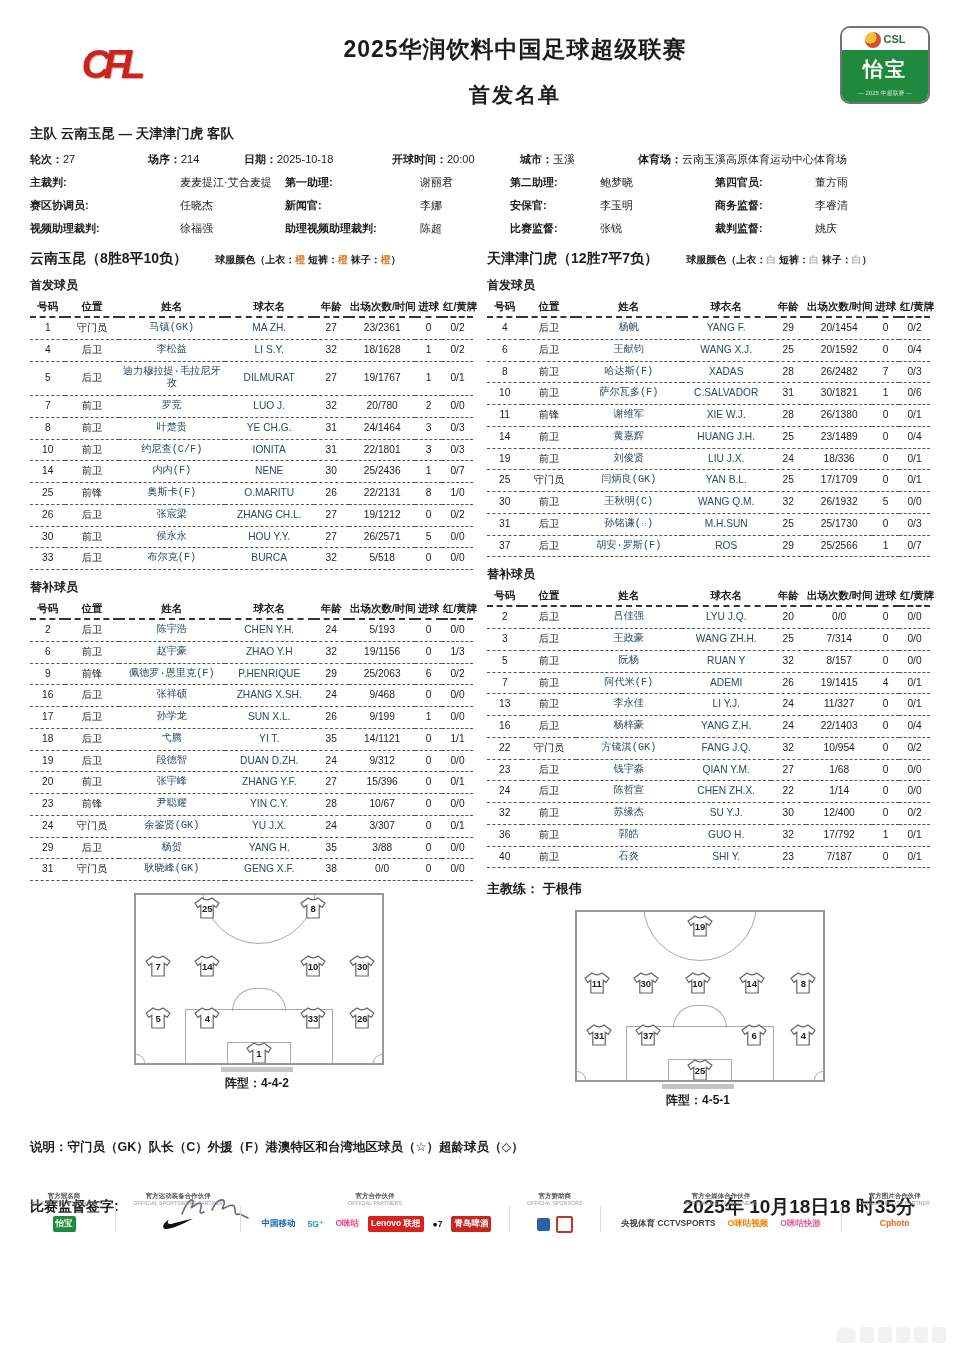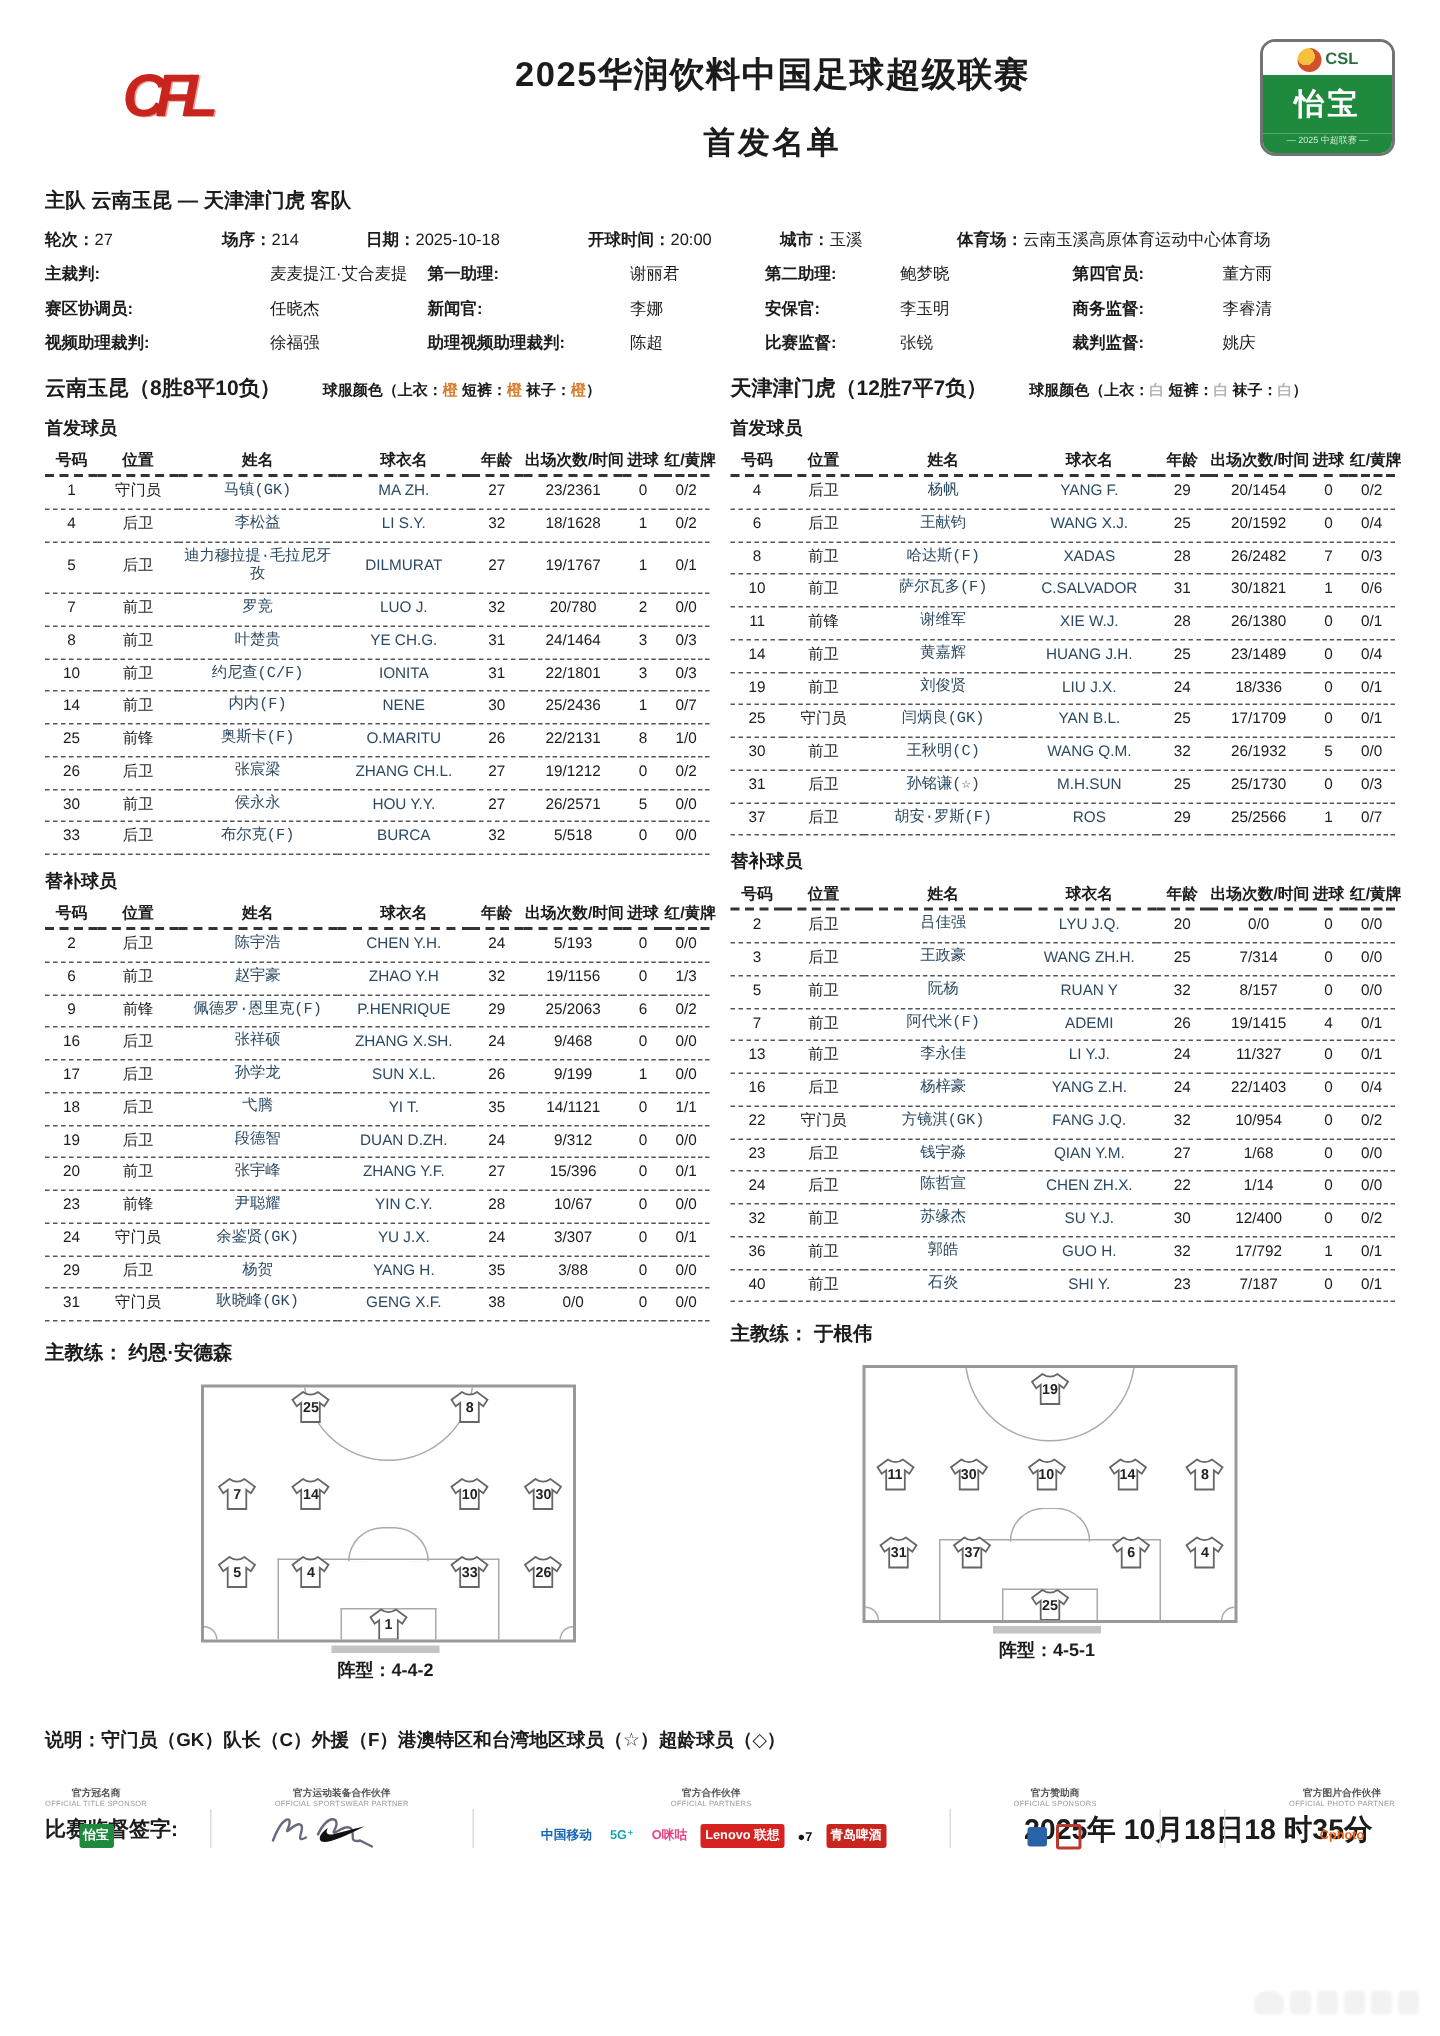--- a/index.html
+++ b/index.html
@@ -434,23 +434,20 @@
                 <td class="c-pos">守门员</td>
                 <td class="c-name">耿晓峰(GK)</td>
                 <td class="c-jersey">GENG X.F.</td>
                 <td class="c-age">38</td>
                 <td class="c-apps">0/0</td>
                 <td class="c-goals">0</td>
                 <td class="c-cards">0/0</td>
               </tr>
             </tbody>
         </table>
-        <div class="coach">
-          <span>主教练： </span><span>约恩·安德森</span>
-        </div>
         <div class="pitchwrap">
           <div class="pitch">
             <div class="cc"></div>
             <div class="pbox"></div>
             <div class="parc"></div>
             <div class="gbox"></div>
             <div class="cornL"></div>
             <div class="cornR"></div>
           <div class="jersey" style="left: 29%; top: 8%;"><svg viewBox="0 0 26 22" width="26" height="22">
                   <path d="M8 1 L1 6.2 L3.8 10.5 L6.8 8.2 L6.8 21 L19.2 21 L19.2 8.2 L22.2 10.5 L25 6.2 L18 1 Q13 4.6 8 1 Z" fill="#fff" stroke="#666" stroke-width="1.2"></path>
@@ -878,20 +875,29 @@
       <div class="fdiv"></div>
       <div class="f-group">
         <div class="f-cap">官方赞助商</div>
         <div class="f-cap-en">OFFICIAL SPONSORS</div>
         <div class="f-logos">
           <span class="sq" style="background: rgb(42, 98, 168);"></span>
           <span class="sq" style="border: 2px solid rgb(185, 58, 45);"></span>
         </div>
       </div>
       <div class="fdiv"></div>
+      <div class="f-group">
+        <div class="f-cap">官方全媒体合作伙伴</div>
+        <div class="f-cap-en">OFFICIAL MEDIA PARTNERS</div>
+        <div class="f-logos">
+          <span class="badge" style="color: rgb(68, 68, 68);">央视体育 CCTVSPORTS</span>
+          <span class="badge" style="color: rgb(240, 131, 0);">O咪咕视频</span>
+          <span class="badge" style="color: rgb(224, 90, 154);">O咪咕快游</span>
+        </div>
+      </div>
       <div class="fdiv"></div>
       <div class="f-group">
         <div class="f-cap">官方图片合作伙伴</div>
         <div class="f-cap-en">OFFICIAL PHOTO PARTNER</div>
         <div class="f-logos">
           <span class="badge" style="color: rgb(232, 100, 27);">Cphoto</span>
         </div>
       </div>
     </div>
 

